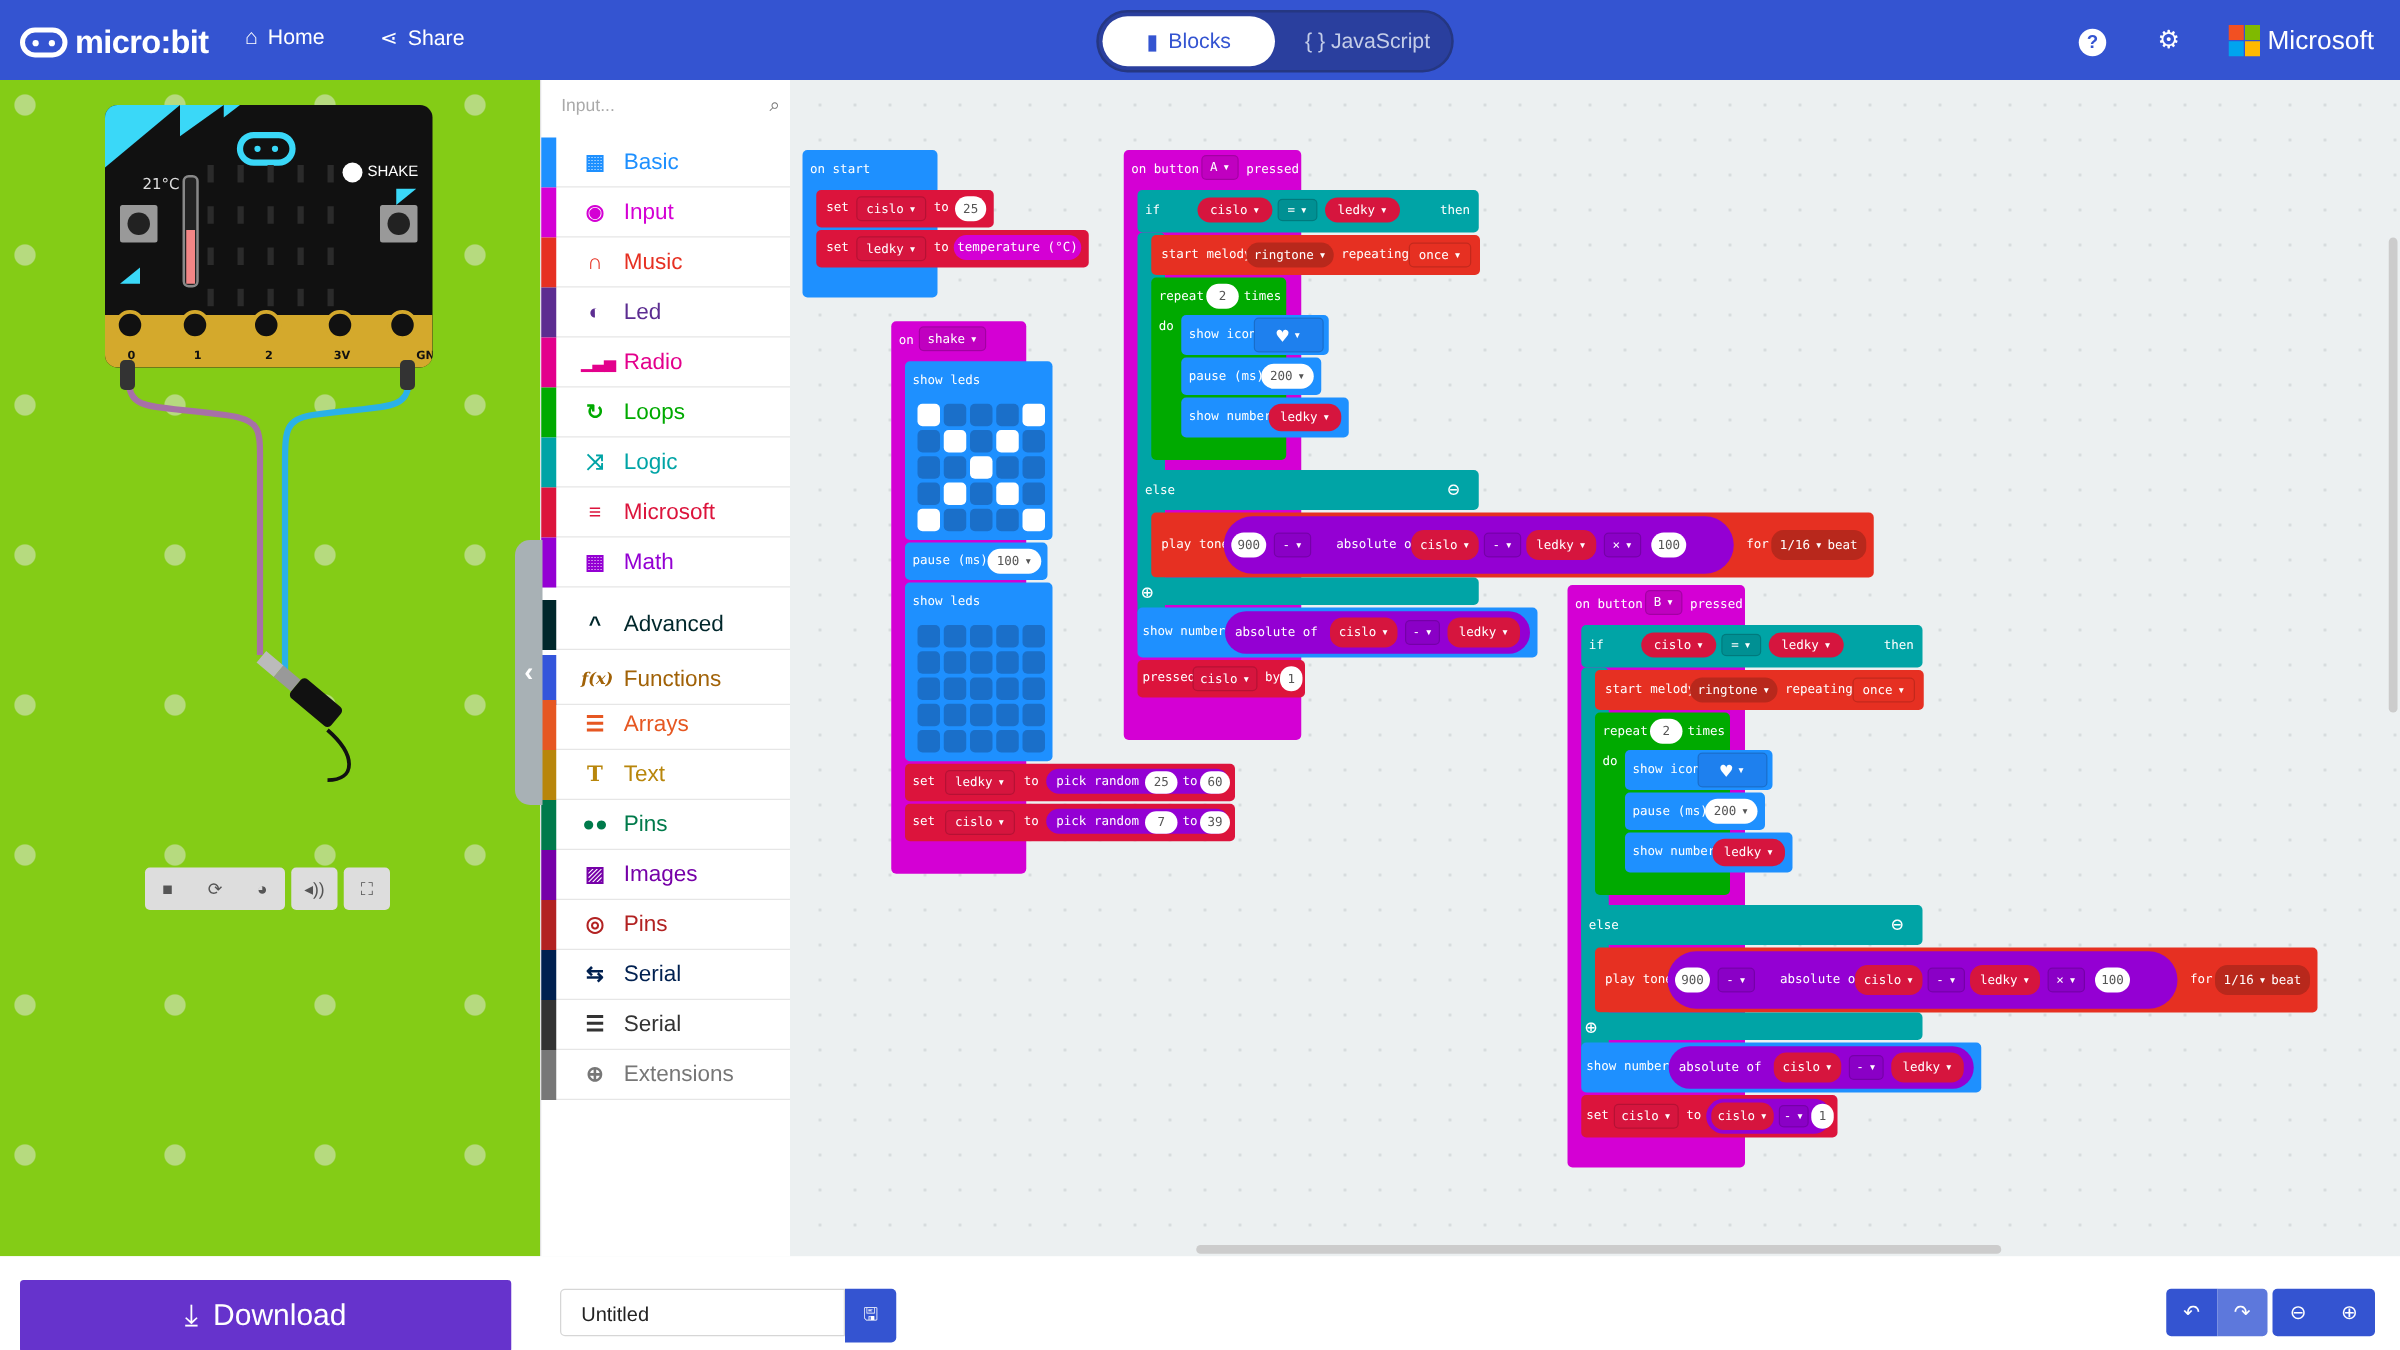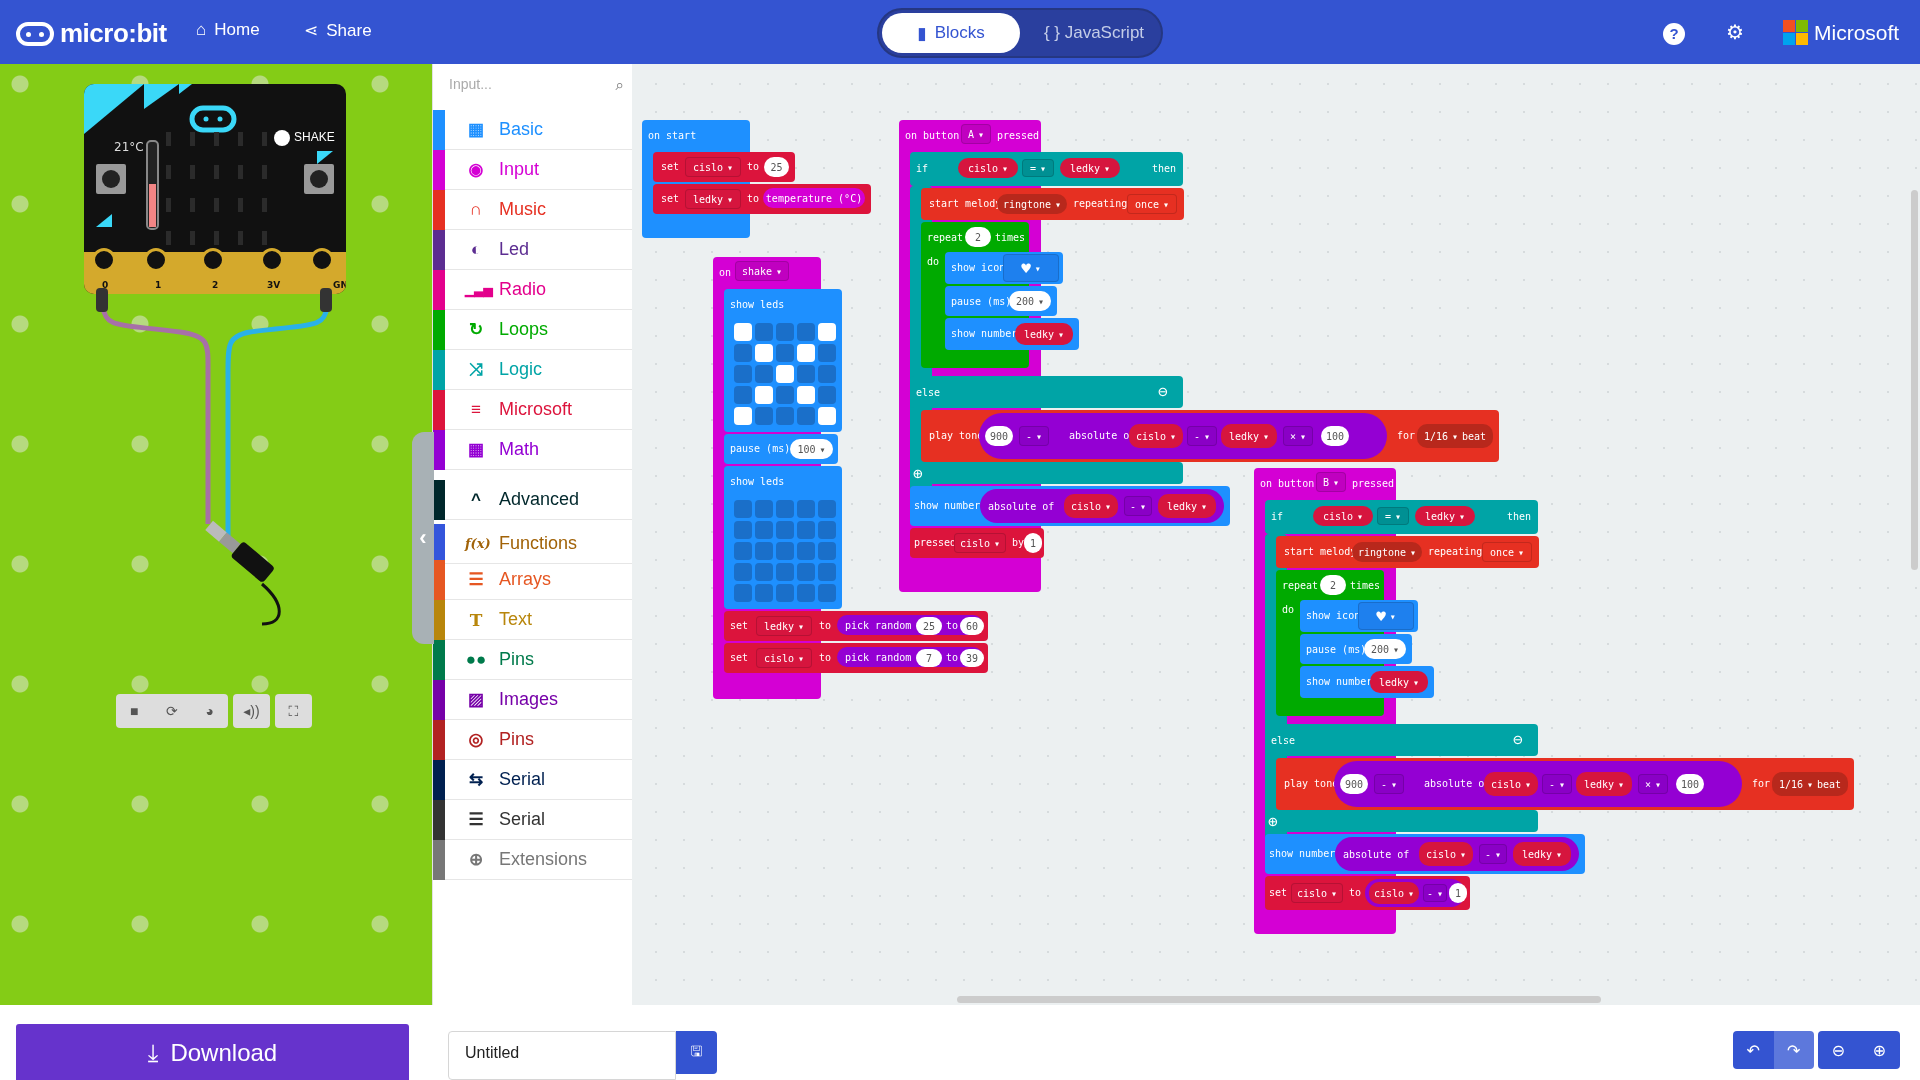--- a/index.html
+++ b/index.html
@@ -48,21 +48,21 @@
 .b-input{background:#d400d4}
 .b-music{background:#e63022}
 .b-loops{background:#00aa00}
 .b-logic{background:#00a4a6}
 .b-var{background:#dc143c}
 .hs{position:absolute;left:957px;top:996px;width:644px;height:7px;background:#ccc;border-radius:4px}
 .vs{position:absolute;left:1911px;top:190px;width:7px;height:380px;background:#ccc;border-radius:4px}
 
 .bottom{position:absolute;left:0;top:1005px;width:1920px;height:75px;background:#fff}
 .download{position:absolute;left:16px;top:19px;width:393px;height:58px;background:#6633cc;border-radius:3px;color:#fff;font-size:24px;display:flex;align-items:center;justify-content:center;gap:12px}
-.proj{position:absolute;left:448px;top:26px;width:228px;height:49px;border:1px solid #d6d6d6;border-radius:4px 0 0 4px;background:#fff;font-size:16px;padding:12px 16px;color:#222}
+.proj{position:absolute;left:448px;top:26px;width:228px;height:38px;border:1px solid #d6d6d6;border-radius:4px 0 0 4px;background:#fff;font-size:16px;padding:12px 16px;color:#222}
 .save{position:absolute;left:676px;top:26px;width:41px;height:43px;background:#3454d1;border-radius:0 4px 4px 0;color:#fff;display:flex;align-items:center;justify-content:center;font-size:14px}
 .undo-grp{position:absolute;left:1733px;top:26px;width:81px;height:38px;display:flex}
 .undo-grp div,.zoom-grp div{flex:1;display:flex;align-items:center;justify-content:center;color:#fff;font-size:16px}
 .zoom-grp{position:absolute;left:1818px;top:26px;width:82px;height:38px;display:flex;background:#3454d1;border-radius:4px}
 </style>
 </head>
 <body>
 
 <div class="header">
   <div class="logo">

